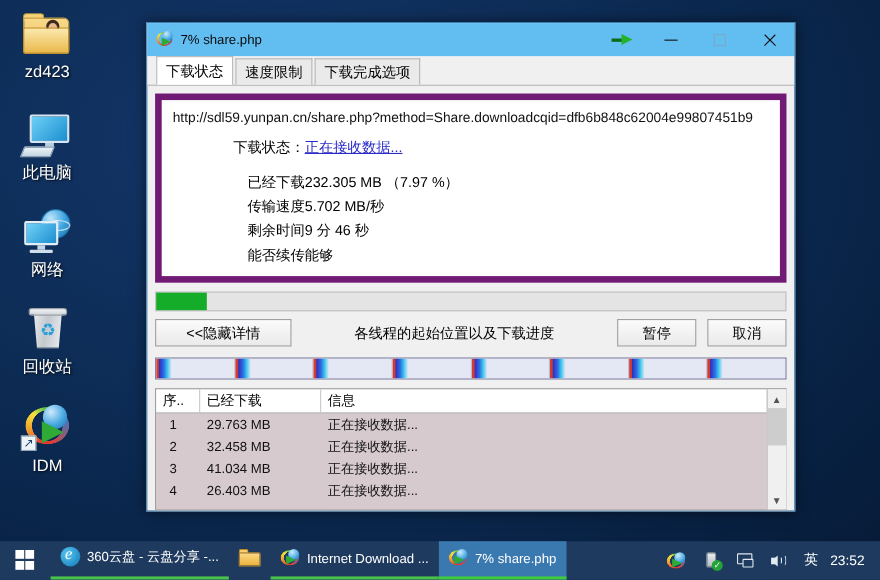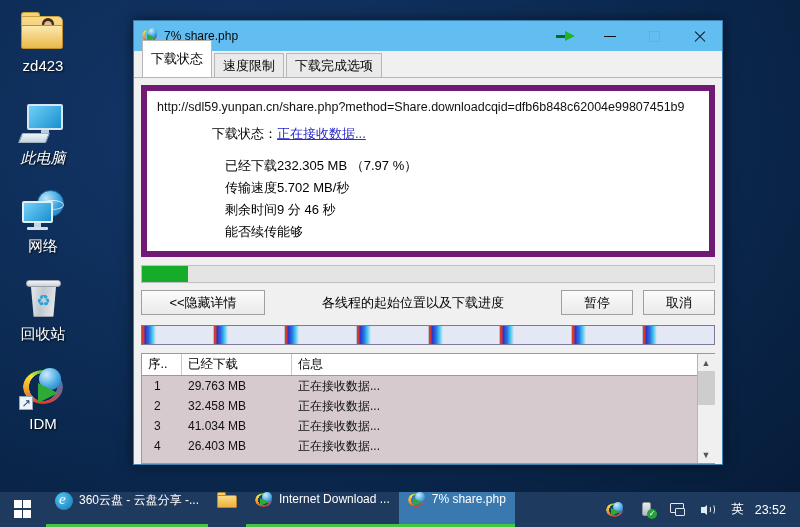--- a/index.html
+++ b/index.html
@@ -118,21 +118,21 @@
     content:""; position:absolute; left:0; top:6px; width:14px; height:1.3px; background:#111; }
   .win-btn .closeX:before { transform: rotate(45deg); }
   .win-btn .closeX:after  { transform: rotate(-45deg); }
 
   
   .tabstrip { height: 27px; background:#f0f0f0; display:flex; align-items:flex-end;
      padding-left: 8px; flex:none; border-bottom:1px solid #b6b6b6; }
   .tab { height: 24px; padding: 0 8px; display:flex; align-items:center; font-size:13px;
     color:#000; background:#eaeaea; border:1px solid #b6b6b6; border-bottom:none;
     margin-right:2px; cursor:default; }
-  .tab.active { background:#fff; height:37px; border-color:#b6b6b6; position:relative; z-index:2; }
+  .tab.active { background:#fff; height:26px; border-color:#b6b6b6; position:relative; z-index:2; }
 
   
   .infopanel { margin: 7px 7px 0 7px; background:#fff; border:6px solid #701a75;
     flex:none; height: 172px; padding: 9px 10px 0 10px; overflow:hidden; }
   .url-line { font-size:12.5px; color:#111; white-space:nowrap; overflow:hidden;
     text-overflow:clip; margin-bottom:9px; }
   .kv { display:flex; font-size:13px; line-height:22px; color:#000;text-align:right; }
   .kv .k { width: 120px; flex:none; }
   .kv .v { color:#000; }
   .kv .v.link { color:#2b2bc8; text-decoration: underline; cursor: pointer; }
@@ -186,21 +186,21 @@
   #taskbar {
     position:absolute; left:0; bottom:0; width:800px; height:35px;
     background:#1f3a5f; display:flex; align-items:center;
   }
   .start-btn { width:46px; height:35px; display:flex; align-items:center; justify-content:center; }
   .win-logo { width:19px; height:19px; position:relative; }
   .win-logo i { position:absolute; width:8.4px; height:8.4px; background:#fff; display:block; }
   .win-logo i:nth-child(1){left:0;top:0;} .win-logo i:nth-child(2){left:9.6px;top:0;}
   .win-logo i:nth-child(3){left:0;top:9.6px;} .win-logo i:nth-child(4){left:9.6px;top:9.6px;}
 
-  .task-item { height:35px; display:flex; align-items:flex-start; padding:0 9px;
+  .task-item { height:35px; display:flex; align-items:flex-end; padding:12px 9px;
     position:relative; max-width:180px; }
   .task-item .tlabel { font-size:12px; color:#fff; white-space:nowrap; overflow:hidden;
     text-overflow:ellipsis; margin-left:6px; }
   .task-item.active { background:#3a79b0; }
   .task-item.active:after { content:""; position:absolute; left:0; bottom:0; width:100%; height:3px; background:#3ec93e; }
   .task-item.running:after { content:""; position:absolute; left:0; bottom:0; width:100%; height:3px; background:#49c24a; }
 
   .edge-ic { width:18px; height:18px; border-radius:50%;
     background: radial-gradient(circle at 35% 35%, #57c7f0, #0f74b5); position:relative; flex:none;}
   .edge-ic:after { content:"e"; position:absolute; left:4px; top:-1px; font-size:15px; color:#fff;
@@ -251,21 +251,21 @@
       <span class="fld-tab"></span>
         <span class="fld-back"></span>
       <span class="person-head"></span>
         <span class="person-face"></span>
         <span class="person-body"></span>
       <span class="fld-front"></span>
     </div>
     <div class="lbl">zd423</div>
   </div>
 
-  <div class="desk-icon ic-pc" style="top:100px;font-style:italic;">
+  <div class="desk-icon ic-pc" style="top:100px;">
     <div class="glyph">
       <span class="mon"></span>
         <span class="stand"></span>
         <span class="kbd"></span>
     </div>
     <div class="lbl">此电脑</div>
   </div>
 
   <div class="desk-icon ic-net" style="top:188px;">
     <div class="glyph">

